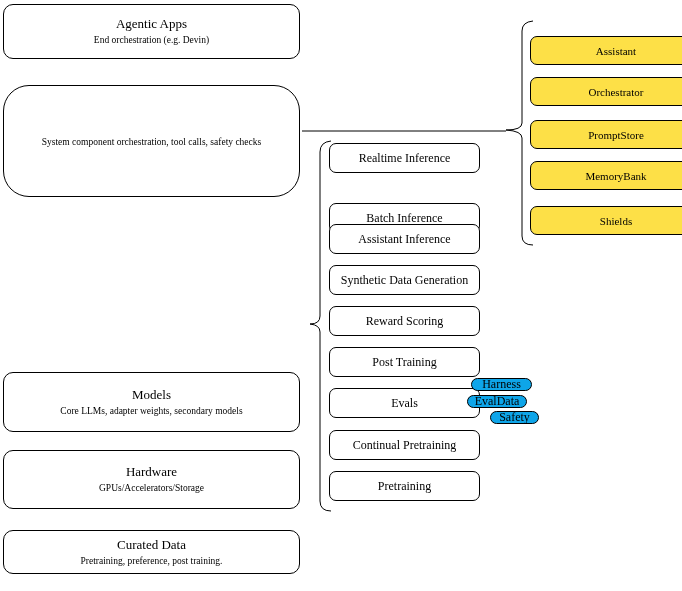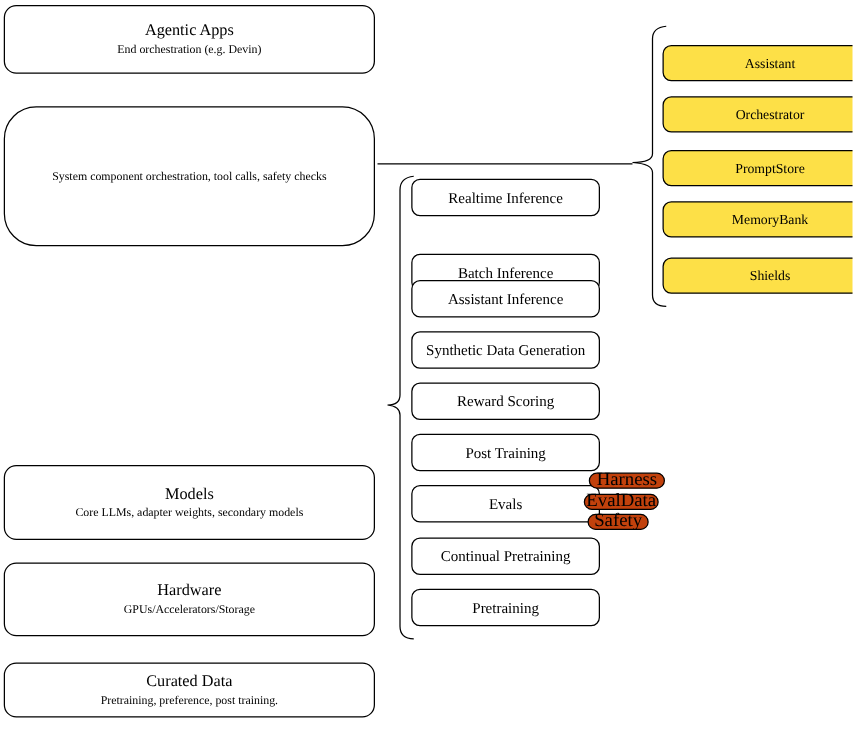--- a/index.html
+++ b/index.html
@@ -24,27 +24,27 @@
     display:flex;align-items:center;justify-content:center;
     font-size:12px;text-align:center;z-index:1;
   }
   .right-box{
     position:absolute;left:530px;width:172px;height:29px;box-sizing:border-box;
     background:#fde047;border:1px solid #000;border-radius:7px;
     display:flex;align-items:center;justify-content:center;
     font-size:11px;text-align:center;z-index:1;
   }
   .tag{
-    position:absolute;box-sizing:border-box;background:#c2410c;border:1px solid #000;
+    position:absolute;box-sizing:border-box;background:#0ea5e9;border:1px solid #000;
     border-radius:999px;display:flex;align-items:center;justify-content:center;
-    font-size:15px;line-height:11px;z-index:2;
+    font-size:12px;line-height:11px;z-index:2;
   }
   .tag-harness {left:471px;top:378px;width:61px;height:13px;}
   .tag-evaldata{left:467px;top:395px;width:60px;height:13px;}
-  .tag-safety  {left:470px;top:411px;width:49px;height:13px;}
+  .tag-safety  {left:490px;top:411px;width:49px;height:13px;}
 </style>
 </head>
 <body>
 
 <div id="canvas">
 
   <svg class="overlay">
     <path d="M302,131 L506,131" stroke="#000" stroke-width="1" fill="none"></path>
     <path d="M533,21 Q522,22 522,31 L522,123 Q522,130 506,130 Q522,131 522,138 L522,236 Q522,245 533,245" stroke="#000" stroke-width="1" fill="none"></path>
     <path d="M331,141 Q320,142 320,152 L320,316 Q320,324 310,324 Q320,325 320,332 L320,501 Q320,511 331,511" stroke="#000" stroke-width="1" fill="none"></path>

